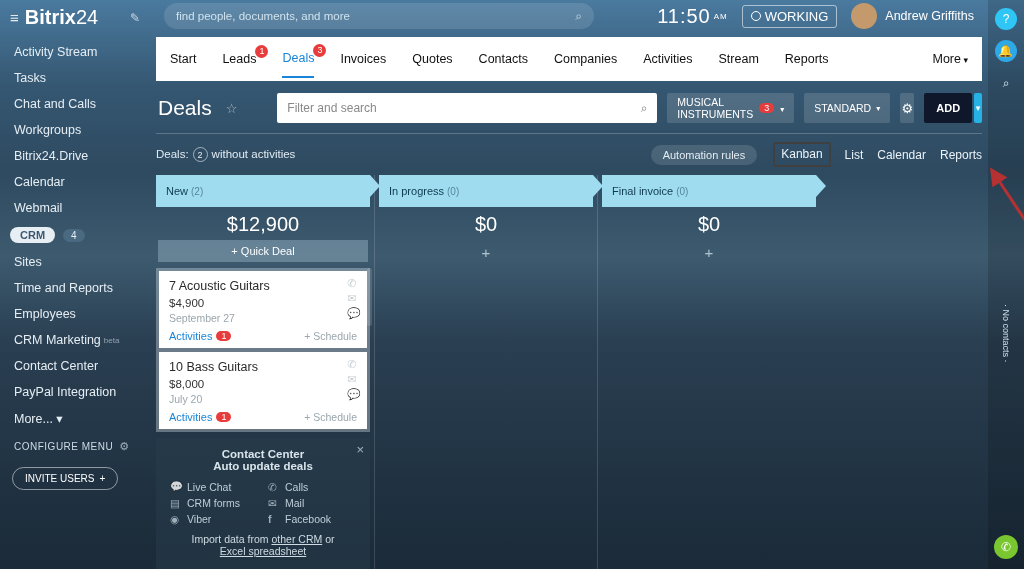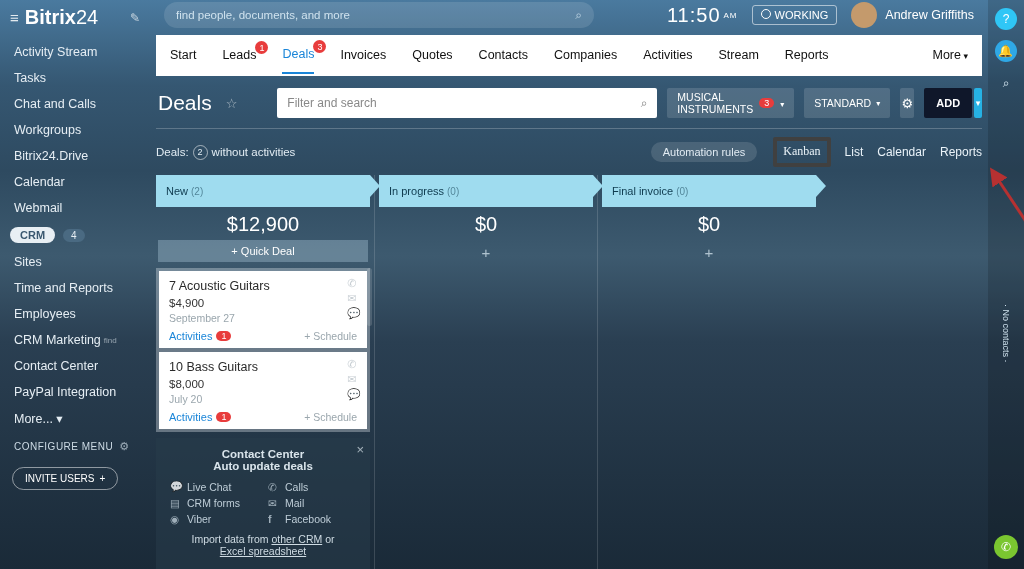--- a/index.html
+++ b/index.html
@@ -29,21 +29,21 @@
 .rail .srch{ color:#cfe2ee;}
 .rail .vtxt{ writing-mode:vertical-rl; font-size:9px; color:#cfe2ee; margin-top:200px;}
 .rail .call{ position:absolute; bottom:10px; width:24px; height:24px; border-radius:50%; background:#7ac630; display:flex; align-items:center; justify-content:center; font-size:12px;}
 
 .main{ flex:1; display:flex; flex-direction:column; min-width:0;}
 .topbar{ height:34px; display:flex; align-items:center; padding:0 14px; gap:14px;}
 .srchbox{ flex:0 0 430px; background:rgba(255,255,255,.12); border-radius:16px; height:26px; display:flex; align-items:center; padding:0 12px; font-size:11.5px; color:#cfe2ee;}
 .srchbox .mag{ margin-left:auto; font-size:12px; opacity:.8;}
 .clock{ margin-left:auto; font-size:20px; font-weight:400; letter-spacing:1px; display:flex; align-items:center;}
 .clock .ampm{ font-size:8px; margin-left:3px;}
-.workbtn{ border:1px solid rgba(255,255,255,.55); border-radius:3px; padding:3px 8px; font-size:11px; display:flex; gap:4px;}
+.workbtn{ border:1px solid rgba(255,255,255,.55); border-radius:3px; padding:3px 8px; font-size:13px; display:flex; align-items:center; gap:4px;}
 .workbtn::before{content:""; width:8px;height:8px;border:1.5px solid #fff; border-radius:50%;}
 .user{ display:flex; align-items:center; gap:8px; font-size:12.5px;}
 .avatar{ width:26px; height:26px; border-radius:50%; background:#c49a6c;}
 
 .tabbar{ background:#fff; height:46px; margin:4px 6px 0 6px; display:flex; align-items:center; padding:0 14px; gap:26px;}
 .tab{ font-size:12.5px; color:#111; position:relative; cursor:pointer; padding:11px 0;}
 .tab.active{ color:#1a85d8; border-bottom:2px solid #1a85d8;}
 .tab .nbadge{ position:absolute; top:4px; right:-12px; background:#e83c3c; color:#fff; border-radius:50%; width:13px; height:13px; font-size:9px; display:flex; align-items:center; justify-content:center;}
 .tab.more{ margin-left:auto;}
 .tab.more::after{content:" \25BE"; font-size:9px;}
@@ -59,21 +59,21 @@
 .tbtn2{ background:rgba(255,255,255,.14); height:30px; padding:0 10px; display:flex; align-items:center; font-size:10.5px; border-radius:2px; cursor:pointer;}
 .gearbtn{ background:rgba(255,255,255,.14); height:30px; width:32px; display:flex; align-items:center; justify-content:center; border-radius:2px; cursor:pointer; font-size:13px;}
 .addbtn{ background:#0f172a; height:30px; padding:0 12px; display:flex; align-items:center; font-size:11px; font-weight:600; border-radius:2px; cursor:pointer;}
 .addsplit{ background:#26b2e4; height:30px; width:18px; display:flex; align-items:center; justify-content:center; border-radius:2px; margin-left:-8px; cursor:pointer; font-size:9px;}
 .hr{ border:0; border-top:1px solid rgba(255,255,255,.22); margin:10px 6px 0 6px;}
 
 .strip{ display:flex; align-items:center; padding:8px 6px 4px 6px; gap:16px; font-size:11.5px; color:#e2ecf3;}
 .strip .cnt{ display:inline-flex; align-items:center; justify-content:center; border:1px solid rgba(255,255,255,.55); border-radius:50%; width:15px; height:15px; font-size:9px; margin:0 4px;}
 .strip .autobtn{ margin-left:auto; background:rgba(255,255,255,.13); border-radius:12px; padding:4px 12px; font-size:11px; cursor:pointer;}
 .viewtab{ font-size:12px; cursor:pointer; color:#eaf3f9;}
-.viewtab.hl{ border:4px solid #404040; padding:3px 6px 4px 6px; border-radius:2px;font-family:Liberation Serif, serif;}
+.viewtab.hl{ border:2px solid #404040; padding:3px 6px 4px 6px; border-radius:2px;}
 
 .board{ display:flex; gap:4px; padding:4px 6px 0 6px; align-items:flex-start;}
 .col{ width:214px; flex-shrink:0; position:relative;}
 .stagehdr{ background:#9fdcef; color:#0e3a4e; font-size:11px; padding:4px 10px; position:relative; height:32px; display:flex; align-items:center;}
 .stagehdr .scnt{ opacity:.55; margin-left:3px; font-size:10px;}
 .stagehdr::after{ content:""; position:absolute; right:-10px; top:0; border-top:11px solid transparent; border-bottom:11px solid transparent; border-left:10px solid #9fdcef;}
 .colsum{ text-align:center; font-size:20px; font-weight:300; padding:6px 0 4px 0;}
 .quick{ background:rgba(255,255,255,.10); text-align:center; font-size:11px; padding:5px 0; margin:0 2px 6px 2px; cursor:pointer;}
 .col.first .quick{ background:rgba(180,210,225,.35);}
 .plusq{ text-align:center; font-size:15px; color:#d6e6ef; padding:4px 0; cursor:pointer; opacity:.75;}
@@ -139,21 +139,21 @@
         <span>Sites</span>
       </div>
       <div class="nav-item">
         <span>Time and Reports</span>
       </div>
       <div class="nav-item">
         <span>Employees</span>
       </div>
       <div class="nav-item">
         <span>CRM Marketing</span>
-        <span class="beta">find</span>
+        <span class="beta">beta</span>
       </div>
       <div class="nav-item">
         <span>Contact Center</span>
       </div>
       <div class="nav-item">
         <span>PayPal Integration</span>
       </div>
       <div class="nav-item">
         <span>More... ▾</span>
       </div>

